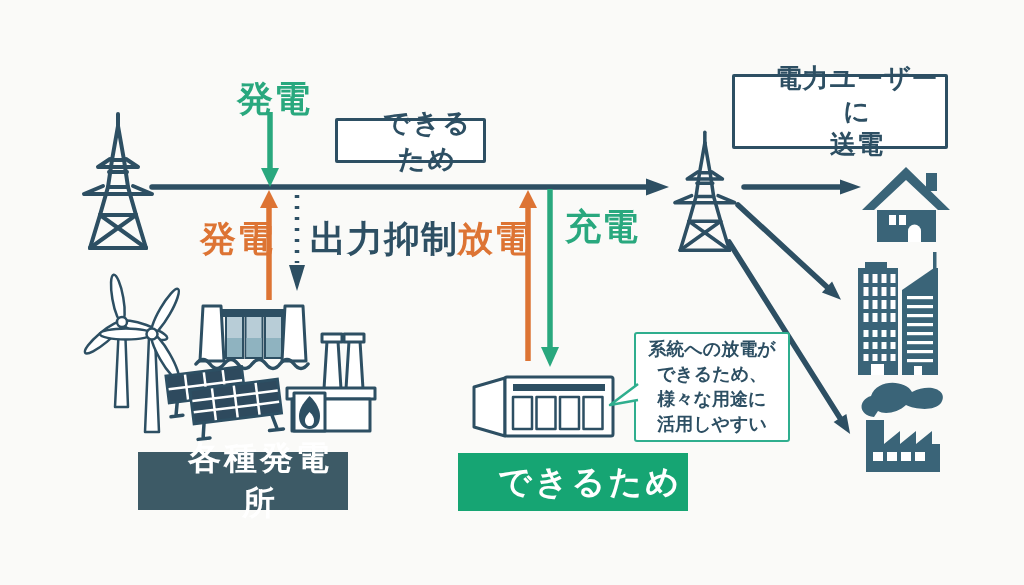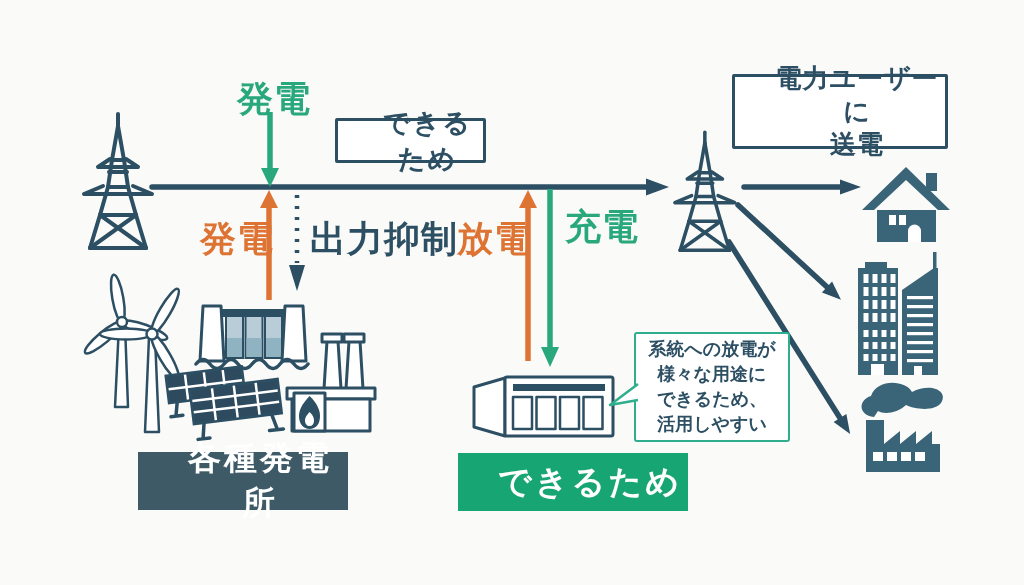--- a/index.html
+++ b/index.html
@@ -258,22 +258,22 @@
 
   <div class="label green" style="left:565px; top:212px;">充電</div>
 
   <div class="box outline-box users-box">
     <span>電力ユーザーに</span>
     <span>送電</span>
   </div>
 
   <div class="bubble">
     <div>系統への放電が</div>
+    <div>できるため、</div>
     <div>様々な用途に</div>
-    <div>できるため、</div>
     <div>活用しやすい</div>
   </div>
   <svg class="bubble-tail" viewBox="0 0 36 28">
     <path d="M34,1 L6,22 L34,17"></path>
   </svg>
 
   <div class="box fill-box plants-box">
     <span>各種発電所</span>
   </div>
 

